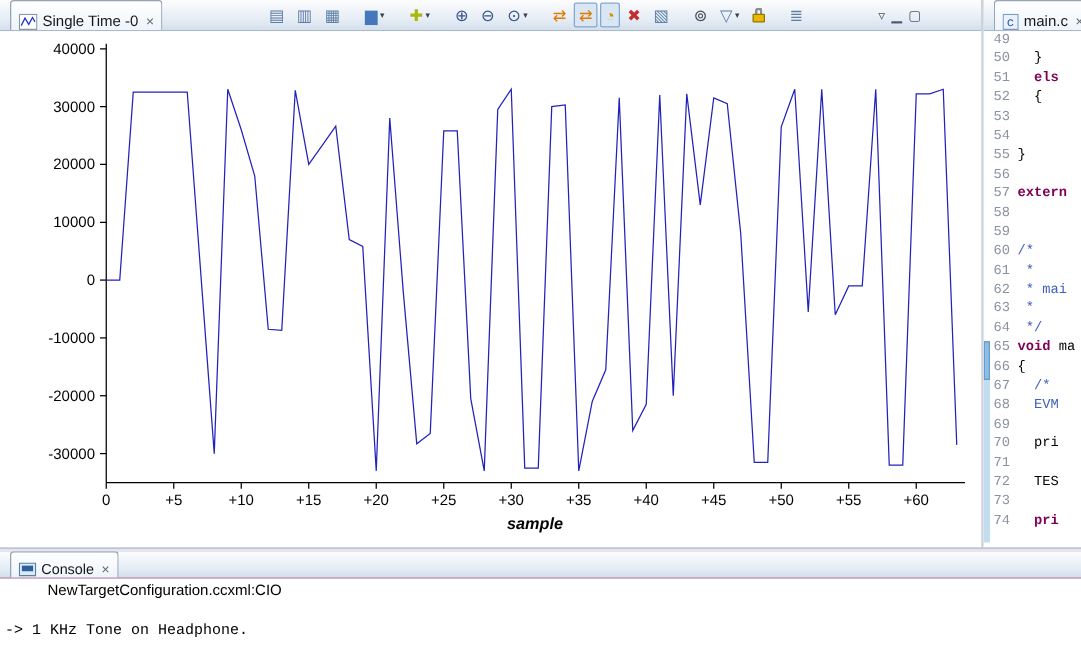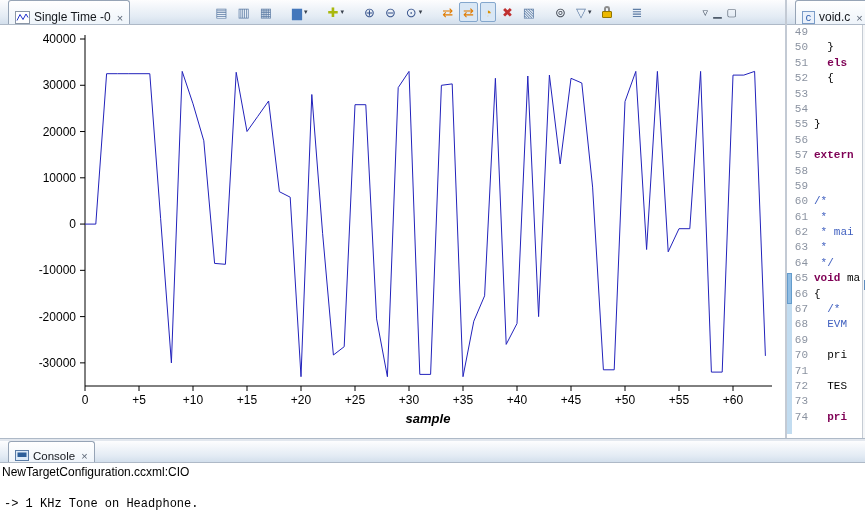--- a/index.html
+++ b/index.html
@@ -198,21 +198,21 @@
 
     <div class="editor-pane">
       <div class="tabbar">
         <div class="tab">
           <span class="tabicon">
             <svg width="13" height="13">
                 <rect x="0.5" y="0.5" width="12" height="12" fill="#eaf1fb" stroke="#7a9cc8"></rect>
                 <text x="6.5" y="10" font-size="10" fill="#2255aa" text-anchor="middle" font-family="Liberation Mono, monospace">c</text>
               </svg>
           </span>
-          <span>void.c</span>
+          <span>main.c</span>
           <span class="close">×</span>
         </div>
       </div>
       <div class="editor-body">
         <div class="gutter-zone">
           <div class="range-bar" id="range-bar" style="top: 248.4px; height: 160.6px;"></div>
           <div class="range-marker" id="range-marker" style="top: 248.4px; height: 30.8px;"></div>
         </div>
         <div class="code" id="code"><div class="cl"><span class="ln">49</span><span></span></div><div class="cl"><span class="ln">50</span><span><span class="seg-p">  }</span></span></div><div class="cl"><span class="ln">51</span><span><span class="seg-p">  </span><span class="seg-k">els</span></span></div><div class="cl"><span class="ln">52</span><span><span class="seg-p">  {</span></span></div><div class="cl"><span class="ln">53</span><span></span></div><div class="cl"><span class="ln">54</span><span></span></div><div class="cl"><span class="ln">55</span><span><span class="seg-p">}</span></span></div><div class="cl"><span class="ln">56</span><span></span></div><div class="cl"><span class="ln">57</span><span><span class="seg-k">extern</span></span></div><div class="cl"><span class="ln">58</span><span></span></div><div class="cl"><span class="ln">59</span><span></span></div><div class="cl"><span class="ln">60</span><span><span class="seg-c">/*</span></span></div><div class="cl"><span class="ln">61</span><span><span class="seg-c"> *</span></span></div><div class="cl"><span class="ln">62</span><span><span class="seg-c"> * mai</span></span></div><div class="cl"><span class="ln">63</span><span><span class="seg-c"> *</span></span></div><div class="cl"><span class="ln">64</span><span><span class="seg-c"> */</span></span></div><div class="cl"><span class="ln">65</span><span><span class="seg-k">void</span><span class="seg-p"> ma</span></span></div><div class="cl"><span class="ln">66</span><span><span class="seg-p">{</span></span></div><div class="cl"><span class="ln">67</span><span><span class="seg-p">  </span><span class="seg-c">/*</span></span></div><div class="cl"><span class="ln">68</span><span><span class="seg-p">  </span><span class="seg-c">EVM</span></span></div><div class="cl"><span class="ln">69</span><span></span></div><div class="cl"><span class="ln">70</span><span><span class="seg-p">  pri</span></span></div><div class="cl"><span class="ln">71</span><span></span></div><div class="cl"><span class="ln">72</span><span><span class="seg-p">  TES</span></span></div><div class="cl"><span class="ln">73</span><span></span></div><div class="cl"><span class="ln">74</span><span><span class="seg-p">  </span><span class="seg-k">pri</span></span></div></div>
         <div class="overview-ruler">
@@ -231,18 +231,18 @@
           <svg width="14" height="12">
               <rect x="0.5" y="0.5" width="13" height="10" fill="#dceaf8" stroke="#5a7ca6"></rect>
               <rect x="2.5" y="2.5" width="9" height="4.5" fill="#2d5f9a"></rect>
             </svg>
         </span>
         <span>Console</span>
         <span class="close">×</span>
       </div>
     </div>
     <div class="console-body" id="console-body">
-        <div class="con-line" style="padding-left: 2px;">NewTargetConfiguration.ccxml:CIO</div>
+        <div class="con-line" style="padding-left: 2px; margin-left: 36px;">NewTargetConfiguration.ccxml:CIO</div>
         <div class="con-line mono" style="padding-left: 0px;"> </div>
         <div class="con-line mono" style="padding-left: 4px;">-&gt; 1 KHz Tone on Headphone.</div>
       </div>
   </div>
 </div>
 
 </body></html>

